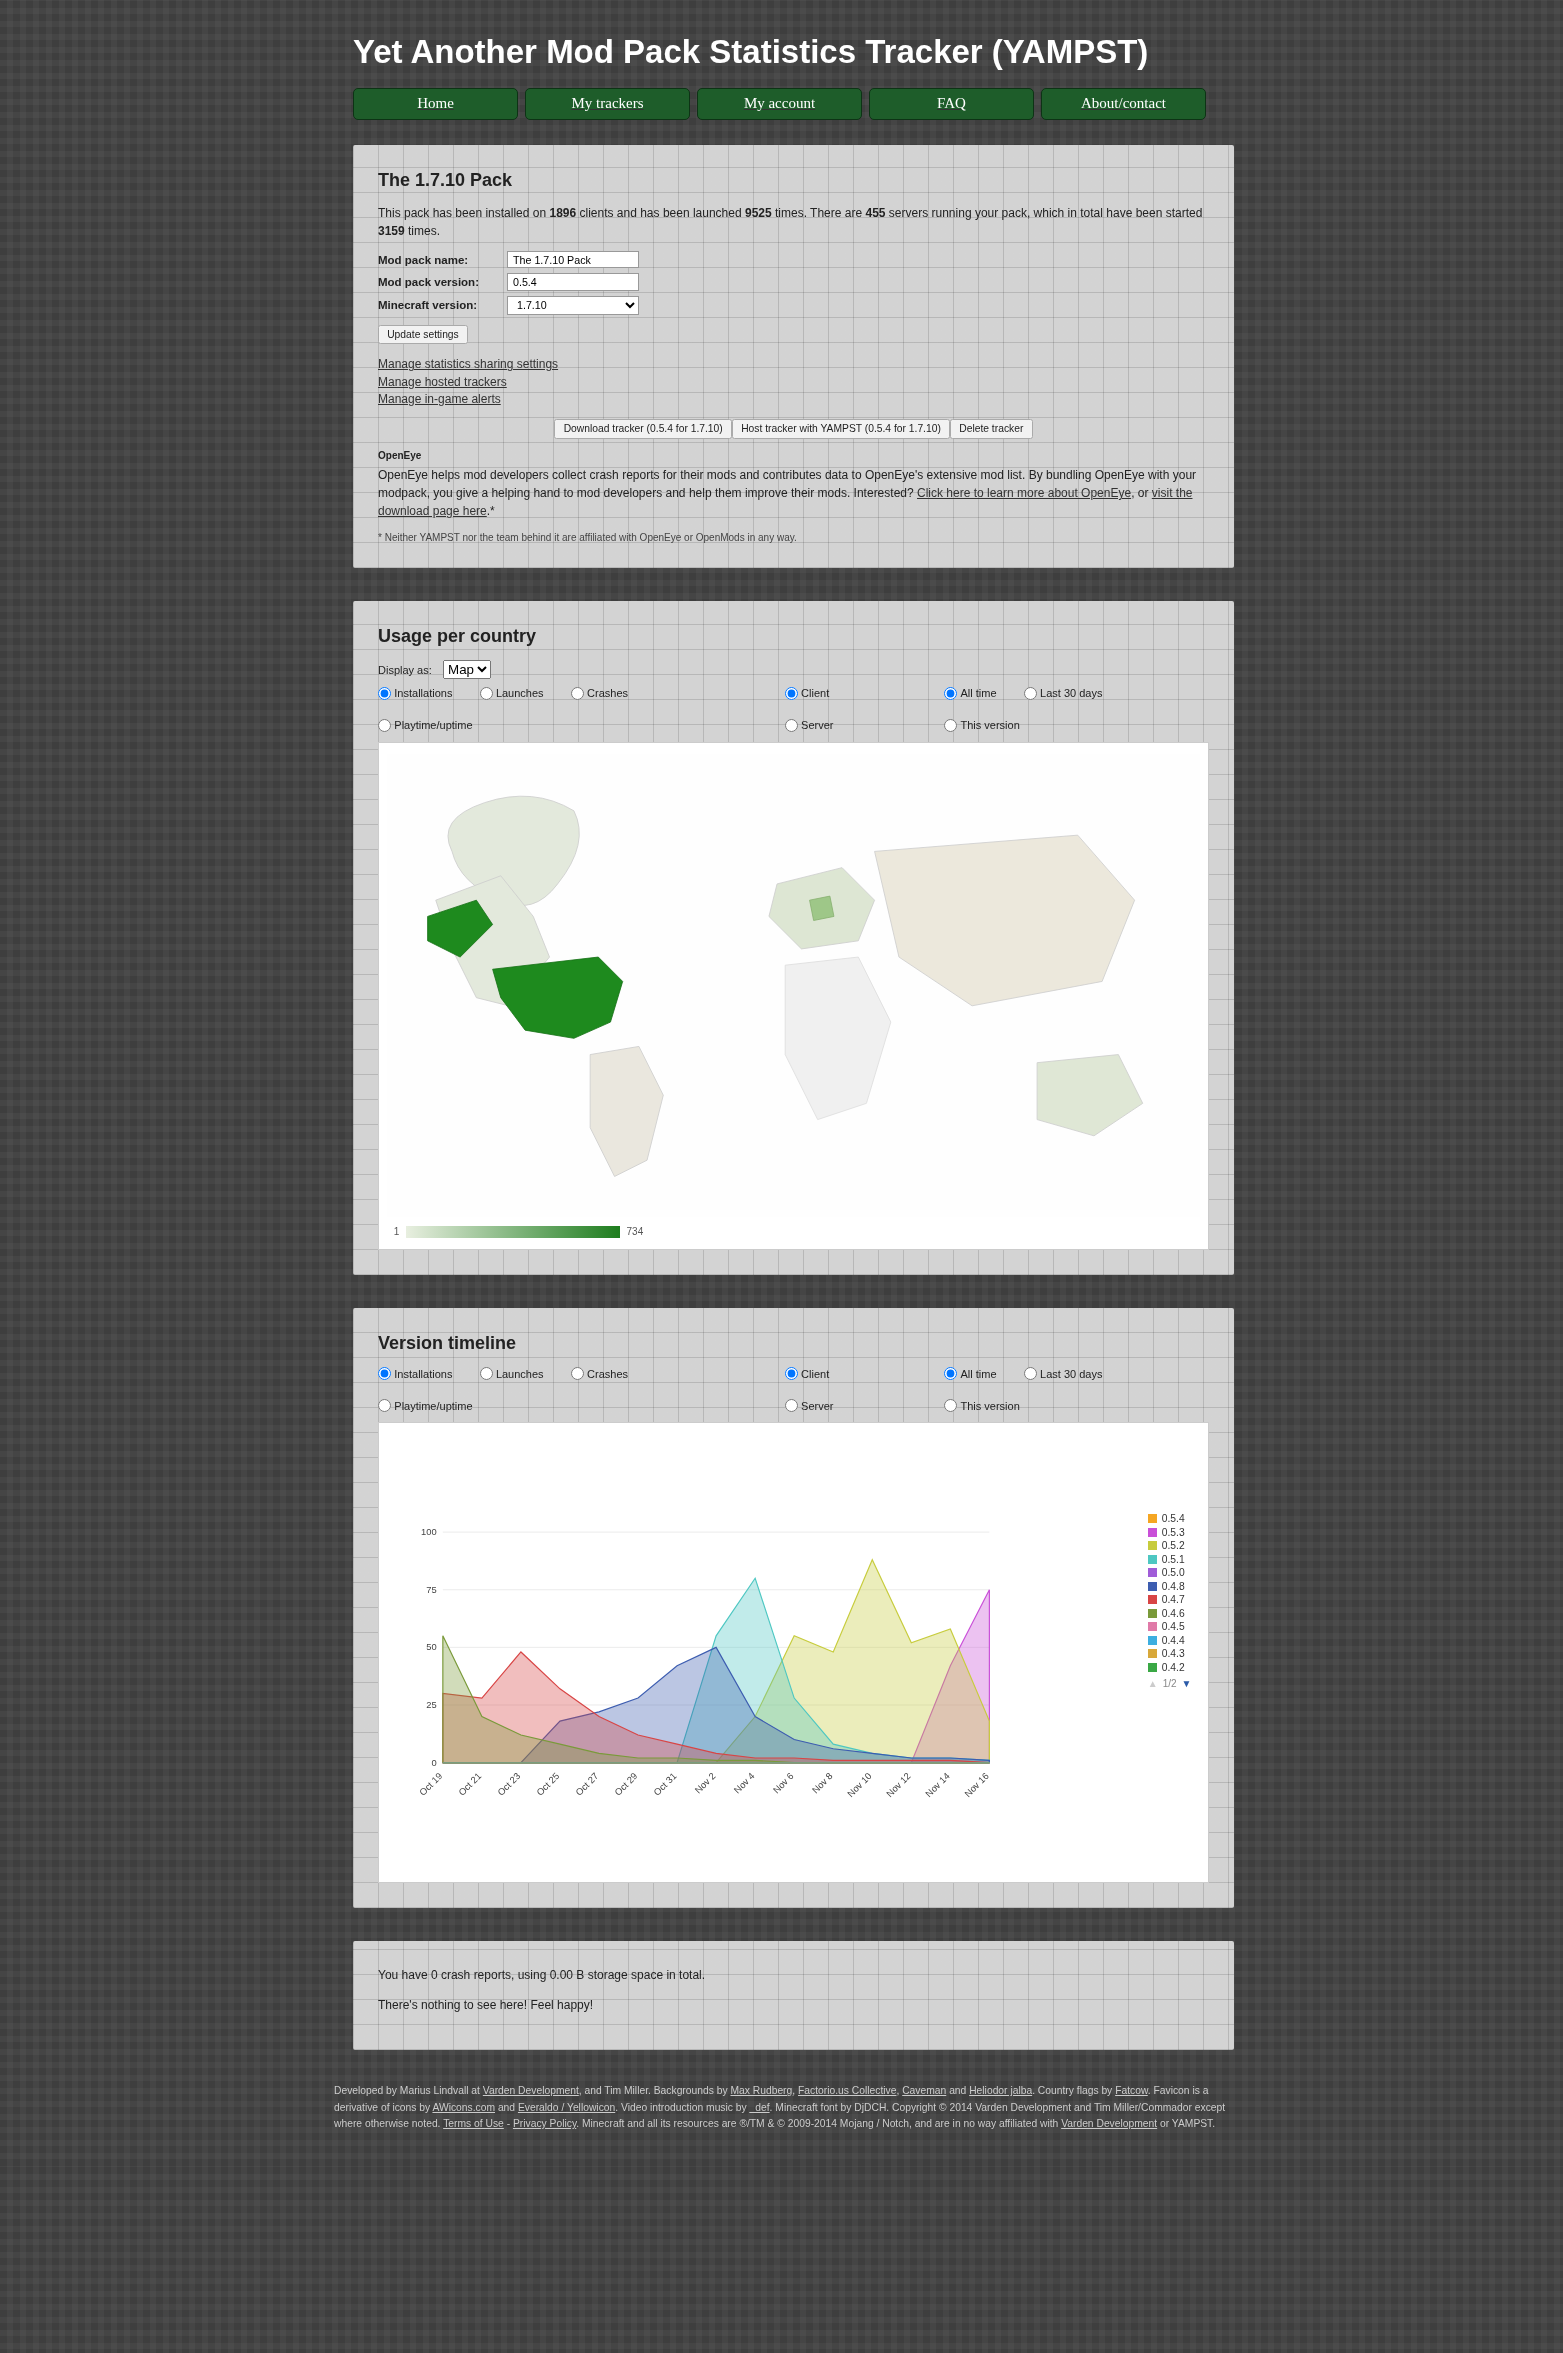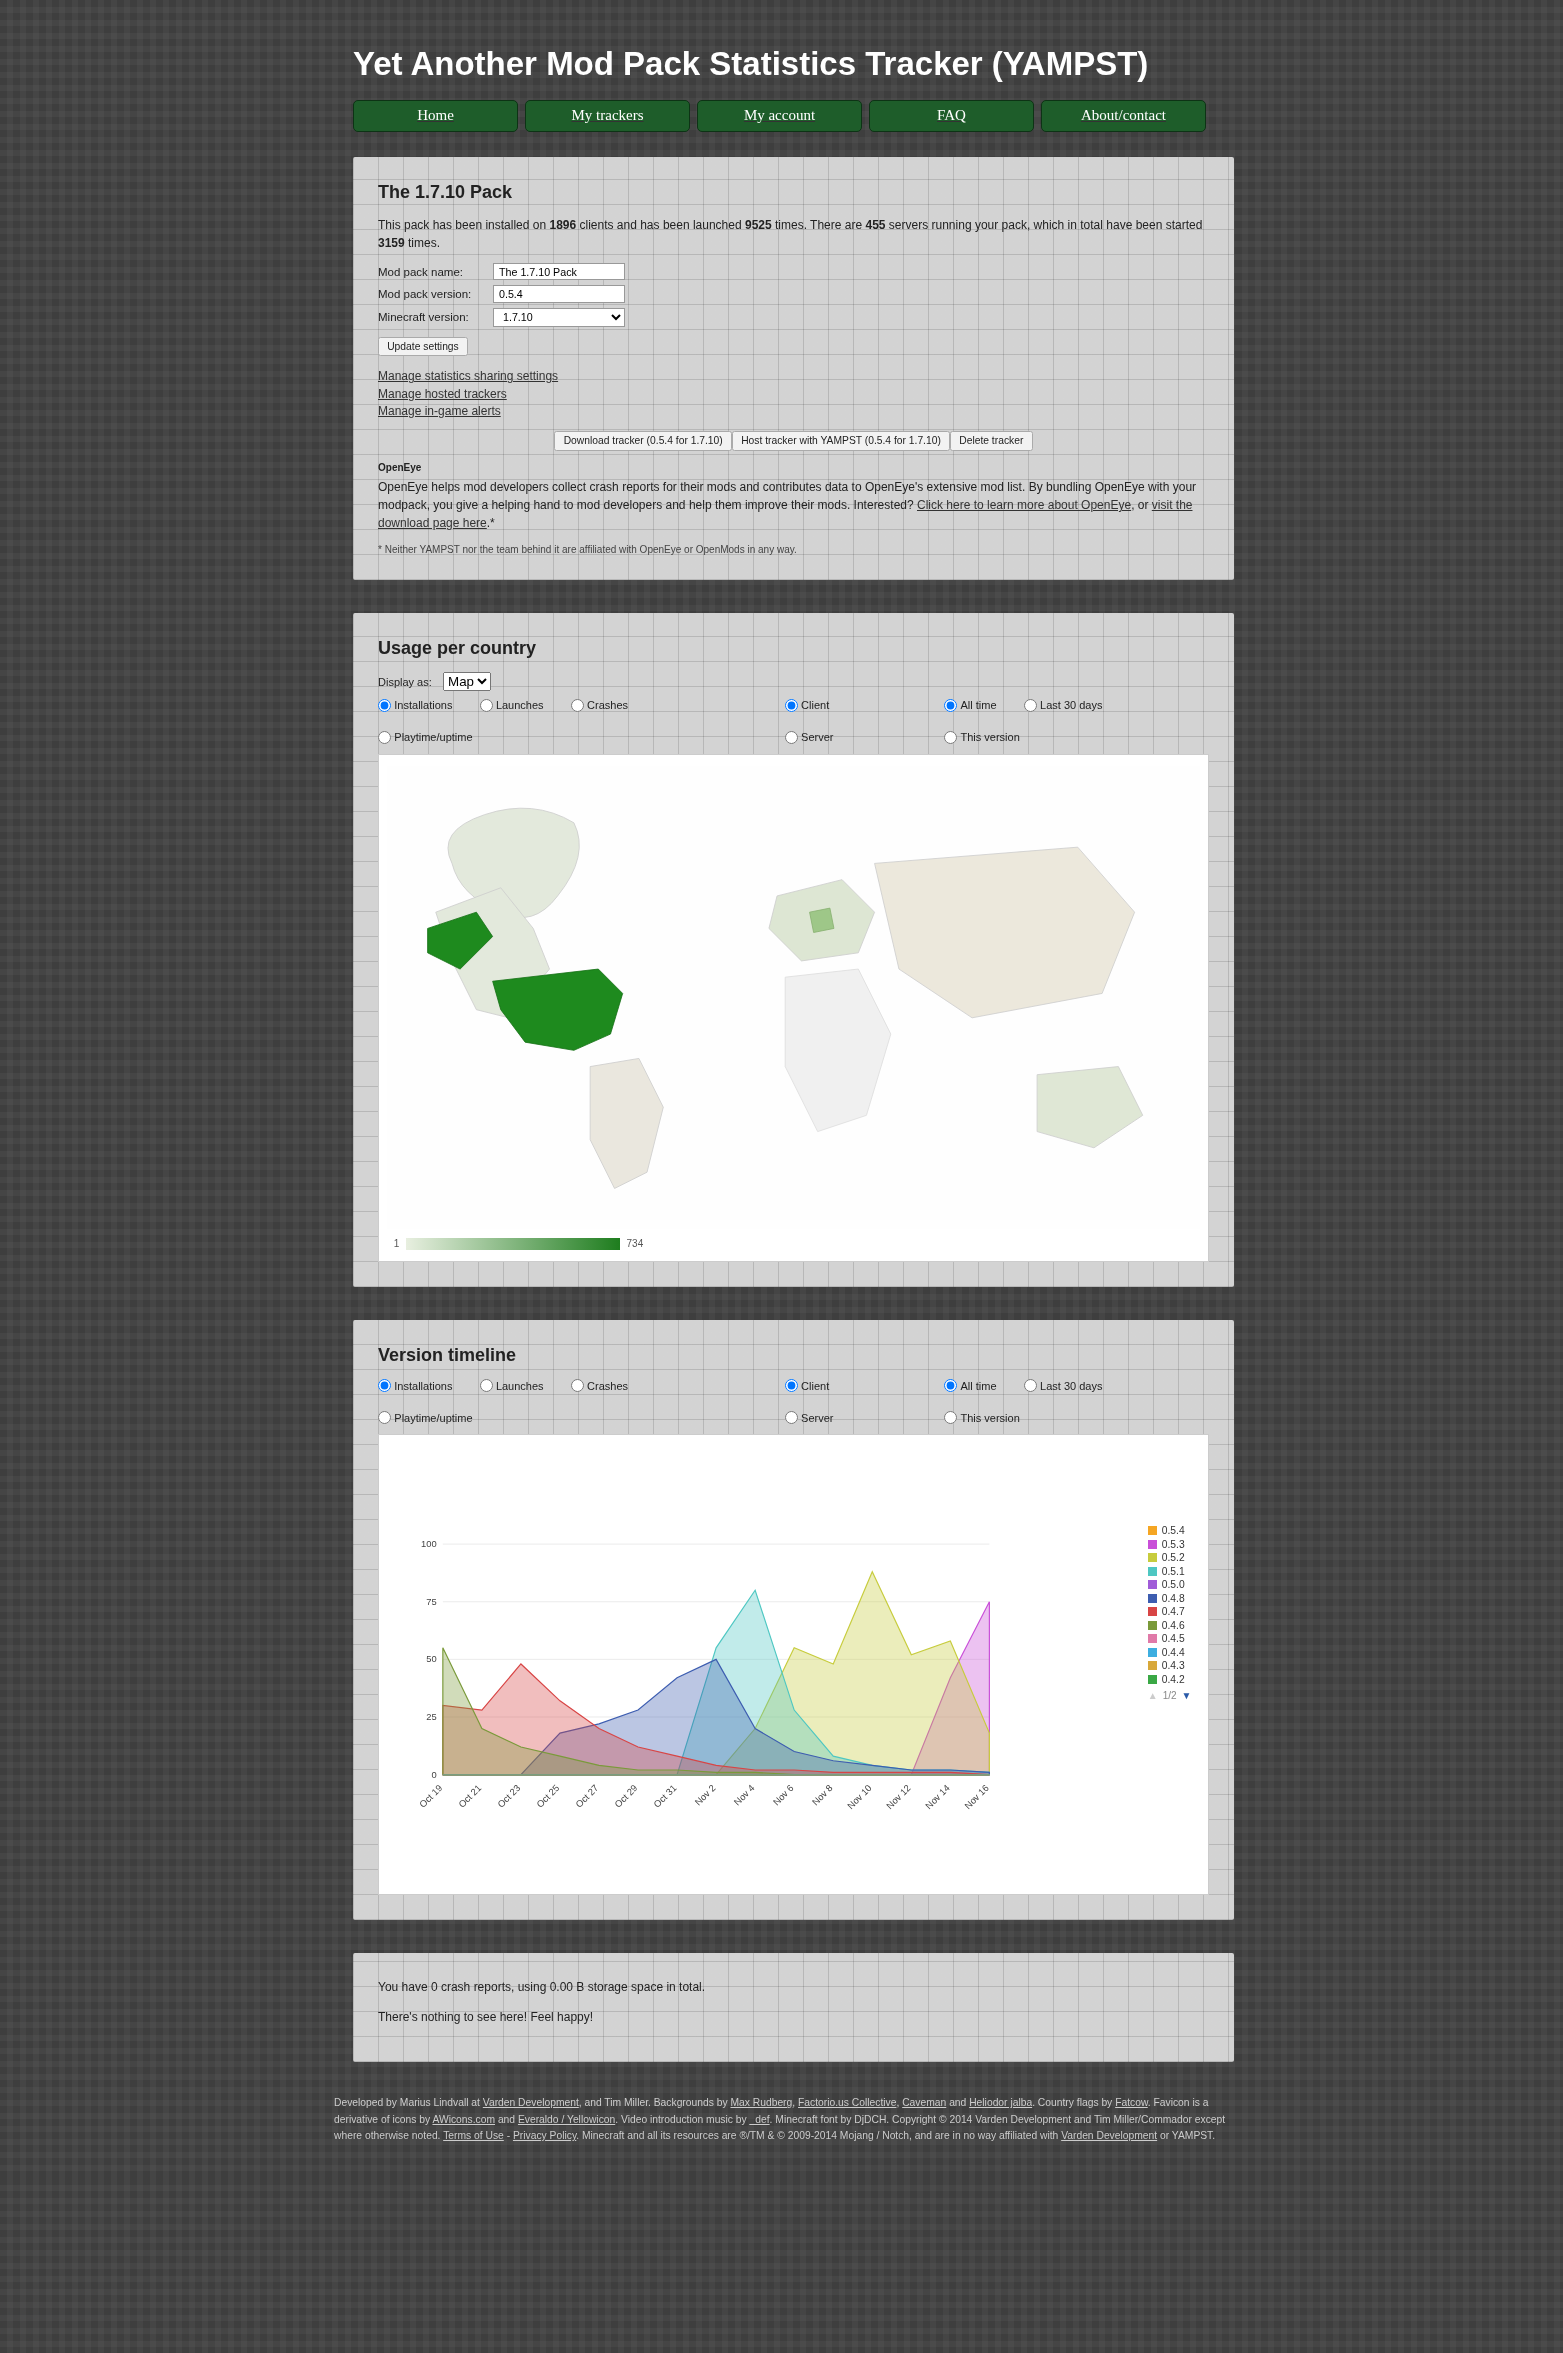--- a/index.html
+++ b/index.html
@@ -5,21 +5,21 @@
 * { box-sizing: border-box; margin: 0; padding: 0; }
 body {
   background: #1a1a1a;
   background-image: repeating-linear-gradient(0deg, #151515 0px, #151515 6.6px, #1d1d1d 6.6px, #1d1d1d 13px),
                     repeating-linear-gradient(90deg, #151515 0px, #151515 6.6px, #1d1d1d 6.6px, #1d1d1d 13px);
   background-blend-mode: screen;
   font-family: Arial, sans-serif;
   color: #333;
   padding-bottom: 33px;
 }
-.container { width: 905px; margin: 12px auto; padding-top: 33px; padding-left: 24px; }
+.container { width: 905px; margin: 0 auto; padding-top: 33px; padding-left: 24px; }
 h1.page-title { color: #fff; font-size: 33px; font-weight: bold; margin-bottom: 16.5px; font-family: Arial, sans-serif; }
 .nav { display: flex; gap: 7px; margin-bottom: 25px; text-decoration: underline; }
 .nav-btn {
   background: #1e5d2a;
   color: #fff;
   border: 0.8px solid #0d3315;
   border-radius: 5px;
   padding: 6.6px 0;
   width: 165px;
   text-align: center;
@@ -33,21 +33,21 @@
   background-blend-mode: multiply;
   border-radius: 2px;
   padding: 25px 25px;
   margin-bottom: 33px;
 }
 .panel h2 { font-size: 18px; color: #222; margin-bottom: 13px; font-weight: bold; }
 .panel h3 { font-size: 10px; color: #222; margin: 11.5px 0 5px; font-weight: bold; }
 .desc { color: #222; font-size: 12px; line-height: 1.5; margin-bottom: 11.5px; }
 .desc b { font-weight: bold; }
 .form-row { display: flex; align-items: center; margin-bottom: 5px; font-size: 11.5px; }
-.form-row label { width: 115px; color:#222; }
+.form-row label { width: 129px; color:#222;font-weight:bold; }
 .form-row input[type=text], .form-row select {
   border: 0.8px solid #999; background:#fff; padding: 1.6px 5px; font-size:10.7px; width: 132px;
 }
 .btn {
   background: #f2f2f2; border:0.8px solid #aaa; border-radius:2.5px; padding:3.3px 8.2px; font-size:10.3px; cursor:pointer; color:#222;
 }
 .btn-row { display:flex; gap:0; margin-top:6.6px;justify-content:center; }
 .links { margin: 13px 0; }
 .links a { display:block; color:#333; text-decoration:underline; font-size:12px; margin-bottom:3.3px; cursor:pointer; }
 .small { font-size: 10px; color:#444; margin-top:10px; }

